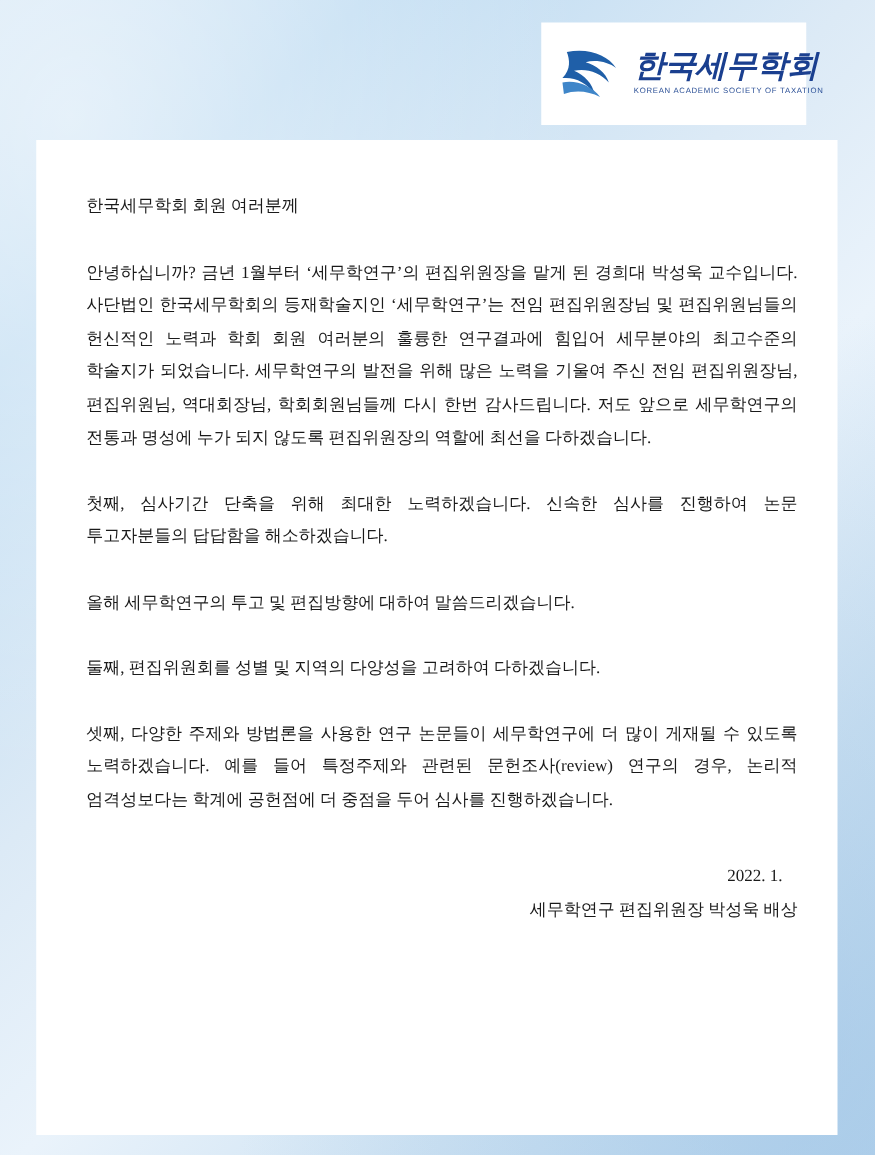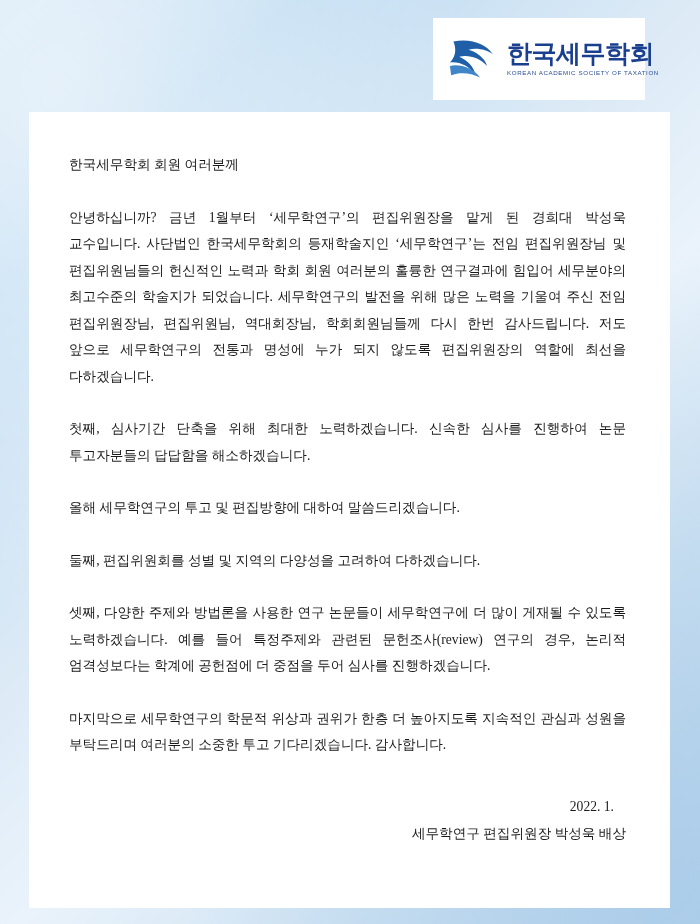--- a/index.html
+++ b/index.html
@@ -47,37 +47,38 @@
     flex-direction: column;
     justify-content: center;
     line-height: 1;
   }
   .logo-title {
     font-size: 25px;
     font-weight: bold;
     color: #1a3f8f;
     letter-spacing: -0.5px;
     white-space: nowrap;
+    font-style: italic;
   }
   .logo-sub {
     font-size: 6.2px;
     color: #2a4f96;
     letter-spacing: 0.6px;
     margin-top: 4px;
     white-space: nowrap;
   }
   .letter {
     position: absolute;
     left: 29px;
     top: 112px;
     width: 641px;
     height: 796px;
     background: #ffffff;
     box-sizing: border-box;
-    padding: 28px 44px 20px 40px;
+    padding: 28px 32px 20px 40px;
   }
   .letter-inner {
     font-family: "Liberation Serif", serif;
     font-size: 13.6px;
     color: #1a1a1a;
     line-height: 1.95;
   }
   .salutation {
     margin: 12px 0 0 0;
     text-align: left;
@@ -123,21 +124,20 @@
 <div class="letter">
   <div class="letter-inner">
 
     <div class="salutation">한국세무학회 회원 여러분께</div>
 
     <p class="para">안녕하십니까? 금년 1월부터 ‘세무학연구’의 편집위원장을 맡게 된 경희대 박성욱 교수입니다. 사단법인 한국세무학회의 등재학술지인 ‘세무학연구’는 전임 편집위원장님 및 편집위원님들의 헌신적인 노력과 학회 회원 여러분의 훌륭한 연구결과에 힘입어 세무분야의 최고수준의 학술지가 되었습니다. 세무학연구의 발전을 위해 많은 노력을 기울여 주신 전임 편집위원장님, 편집위원님, 역대회장님, 학회회원님들께 다시 한번 감사드립니다. 저도 앞으로 세무학연구의 전통과 명성에 누가 되지 않도록 편집위원장의 역할에 최선을 다하겠습니다.</p>
     <p class="para">첫째, 심사기간 단축을 위해 최대한 노력하겠습니다. 신속한 심사를 진행하여 논문 투고자분들의 답답함을 해소하겠습니다.</p>
     <p class="para">올해 세무학연구의 투고 및 편집방향에 대하여 말씀드리겠습니다.</p>
     <p class="para">둘째, 편집위원회를 성별 및 지역의 다양성을 고려하여 다하겠습니다.</p>
     <p class="para">셋째, 다양한 주제와 방법론을 사용한 연구 논문들이 세무학연구에 더 많이 게재될 수 있도록 노력하겠습니다. 예를 들어 특정주제와 관련된 문헌조사(review) 연구의 경우, 논리적 엄격성보다는 학계에 공헌점에 더 중점을 두어 심사를 진행하겠습니다.</p>
-    <p class="para">마지막으로 세무학연구의 학문적 위상과 권위가 한층 더 높아지도록 지속적인 관심과 성원을 부탁드리며 여러분의 소중한 투고 기다리겠습니다. 감사합니다.</p>
 
     <div class="sign-block">
       <div class="sign-date">2022. 1.</div>
       <div class="sign-name">세무학연구 편집위원장 박성욱 배상</div>
     </div>
 
   </div>
 </div>
 
 </body></html>

